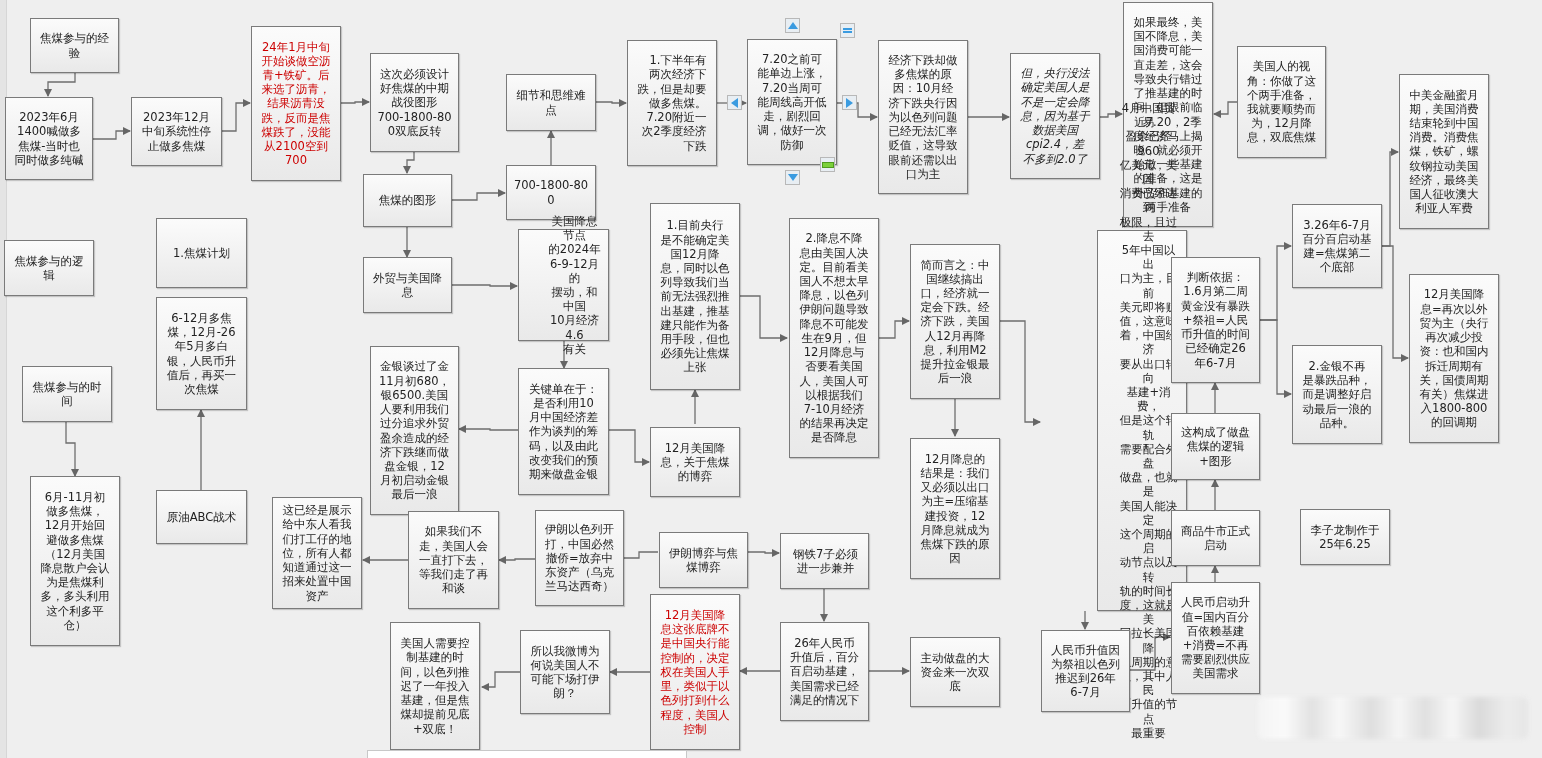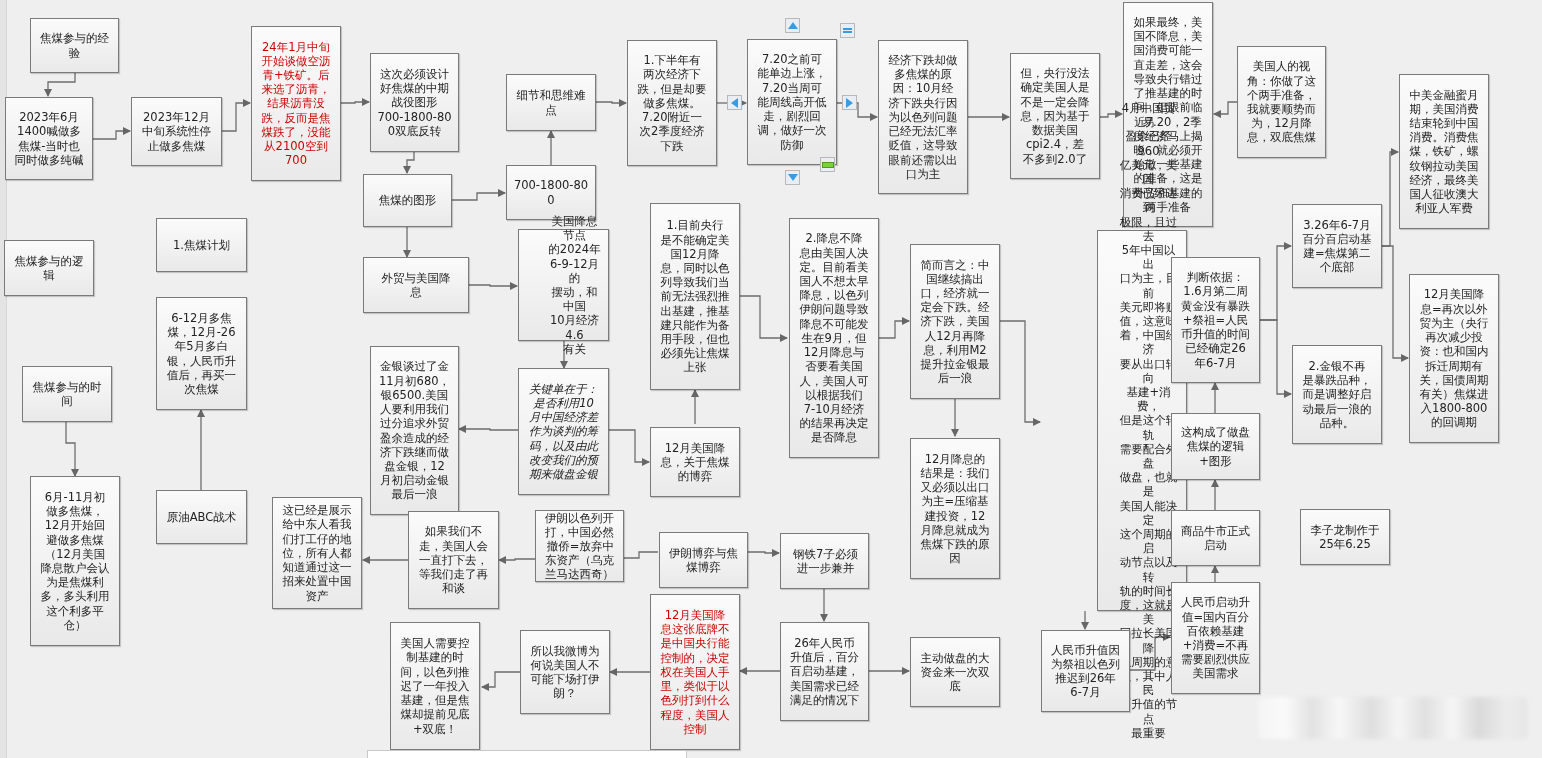--- a/index.html
+++ b/index.html
@@ -168,21 +168,21 @@
 <div class="node" style="left:370px;top:53px;width:89px;height:99px;">这次必须设计
 好焦煤的中期
 战役图形
 700-1800-80
 0双底反转</div>
 <div class="node" style="left:363px;top:174px;width:89px;height:53px;">焦煤的图形</div>
 <div class="node" style="left:506px;top:74px;width:90px;height:57px;">细节和思维难
 点</div>
 <div class="node" style="left:506px;top:165px;width:90px;height:55px;">700-1800-80
 0</div>
-<div class="node" style="left:627px;top:40px;width:90px;height:126px;">1.下半年有
+<div class="node" style="left:627px;top:40px;width:90px;height:126px;text-align:right;">1.下半年有
 两次经济下
 跌，但是却要
 做多焦煤。
 7.20附近一
 次2季度经济
 下跌</div>
 <div class="node" style="left:747px;top:39px;width:90px;height:126px;">7.20之前可
 能单边上涨，
 7.20当周可
 能周线高开低
@@ -191,21 +191,21 @@
 防御</div>
 <div class="node" style="left:878px;top:40px;width:90px;height:154px;">经济下跌却做
 多焦煤的原
 因：10月经
 济下跌央行因
 为以色列问题
 已经无法汇率
 贬值，这导致
 眼前还需以出
 口为主</div>
-<div class="node" style="left:1010px;top:53px;width:90px;height:126px;">但，央行没法
+<div class="node" style="left:1010px;top:53px;width:90px;height:126px;font-style:italic;">但，央行没法
 确定美国人是
 不是一定会降
 息，因为基于
 数据美国
 cpi2.4，差
 不多到2.0了</div>
 <div class="node" style="left:1123px;top:2px;width:90px;height:225px;">如果最终，美
 国不降息，美
 国消费可能一
 直走差，这会
@@ -230,50 +230,50 @@
 结束轮到中国
 消费。消费焦
 煤，铁矿，螺
 纹钢拉动美国
 经济，最终美
 国人征收澳大
 利亚人军费</div>
 
 <div class="node" style="left:4px;top:240px;width:90px;height:56px;">焦煤参与的逻
 辑</div>
-<div class="node" style="left:156px;top:218px;width:91px;height:54px;">1.焦煤计划</div>
+<div class="node" style="left:156px;top:218px;width:91px;height:70px;">1.焦煤计划</div>
 <div class="node" style="left:156px;top:297px;width:91px;height:113px;">6-12月多焦
 煤，12月-26
 年5月多白
 银，人民币升
 值后，再买一
 次焦煤</div>
 <div class="node" style="left:22px;top:366px;width:90px;height:56px;">焦煤参与的时
 间</div>
 <div class="node" style="left:30px;top:476px;width:90px;height:170px;">6月-11月初
 做多焦煤，
 12月开始回
 避做多焦煤
 （12月美国
 降息散户会认
 为是焦煤利
 多，多头利用
 这个利多平
 仓）</div>
 <div class="node" style="left:156px;top:490px;width:91px;height:54px;">原油ABC战术</div>
 
-<div class="node" style="left:363px;top:257px;width:106px;height:56px;text-align:center;">外贸与美国降
+<div class="node" style="left:363px;top:257px;width:89px;height:56px;text-align:center;">外贸与美国降
 息</div>
 <div class="node" style="left:518px;top:229px;width:91px;height:112px;padding-left:28px;">美国降息节点
 的2024年
 6-9-12月的
 摆动，和中国
 10月经济4.6
 有关</div>
-<div class="node" style="left:518px;top:368px;width:91px;height:127px;font-style:italic;">关键单在于：
+<div class="node" style="left:518px;top:368px;width:91px;height:127px;">关键单在于：
 是否利用10
 月中国经济差
 作为谈判的筹
 码，以及由此
 改变我们的预
 期来做盘金银</div>
 <div class="node" style="left:370px;top:346px;width:89px;height:169px;">金银谈过了金
 11月初680，
 银6500.美国
 人要利用我们
@@ -403,21 +403,21 @@
 们打工仔的地
 位，所有人都
 知道通过这一
 招来处置中国
 资产</div>
 <div class="node" style="left:408px;top:511px;width:91px;height:98px;">如果我们不
 走，美国人会
 一直打下去，
 等我们走了再
 和谈</div>
-<div class="node" style="left:535px;top:510px;width:89px;height:72px;text-align:right;">伊朗以色列开
+<div class="node" style="left:535px;top:510px;width:89px;height:96px;">伊朗以色列开
 打，中国必然
 撤侨=放弃中
 东资产（乌克
 兰马达西奇）</div>
 <div class="node" style="left:659px;top:532px;width:89px;height:56px;">伊朗博弈与焦
 煤博弈</div>
 <div class="node" style="left:780px;top:533px;width:89px;height:56px;padding-left:8px;">钢铁7子必须
 进一步兼并</div>
 <div class="node red" style="left:650px;top:594px;width:90px;height:156px;">12月美国降
 息这张底牌不

